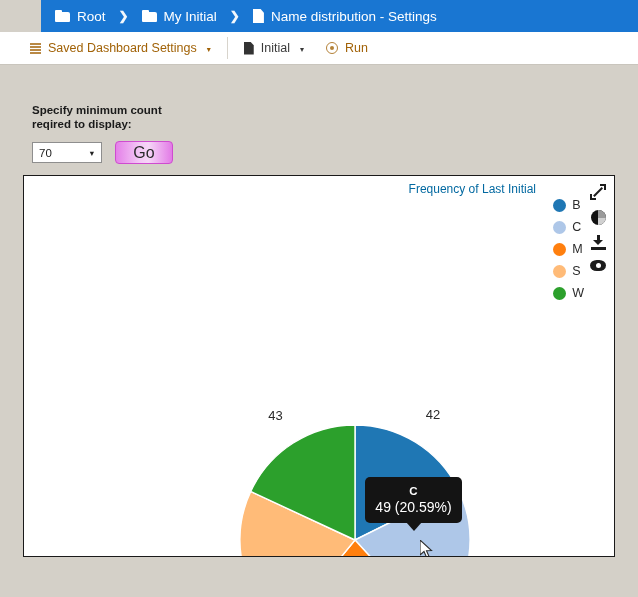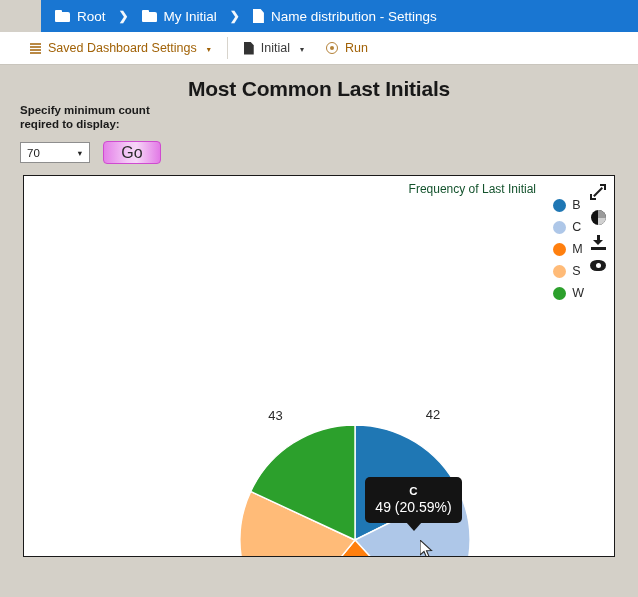--- a/index.html
+++ b/index.html
@@ -88,21 +88,21 @@
   
   .page { position: relative; width: 638px; height: 532px; background: #d4d0c8; }
 
   .page-title {
     position: absolute; top: 12px; left: 0; width: 638px;
     text-align: center;
     font-size: 21px; font-weight: bold; color: #181818;
     letter-spacing: -0.2px;
   }
 
-  .filter-block { position: absolute; left: 20px; top: 38px; width: 180px; }
+  .filter-block { position: absolute; left: 32px; top: 38px; width: 180px; }
   .filter-label {
     font-size: 11.5px; font-weight: bold; color: #1a1a1a;
     line-height: 14px; width: 140px;
   }
   .filter-row { display: flex; align-items: center; gap: 13px; margin-top: 10px; }
 
   .sel-wrap {
     position: relative; width: 70px; height: 21px;
     background: #fff; border: 1px solid #8e8e8e;
     display: flex; align-items: center;
@@ -124,21 +124,21 @@
 
   
   .chart-panel {
     position: absolute; left: 23px; top: 110px;
     width: 592px; height: 382px;
     background: #ffffff; border: 1px solid #1a1a1a;
     overflow: hidden;
   }
   .chart-title {
     position: absolute; right: 78px; top: 6px;
-    font-size: 12px; color: #14532d;
+    font-size: 12px; color: #0369a1;
     white-space: nowrap;
   }
 
   
   .legend {
     position: absolute; right: 30px; top: 22px;
     display: flex; flex-direction: column; gap: 8px;
   }
   .legend-row { display: flex; align-items: center; gap: 6px; }
   .legend-dot { width: 13px; height: 13px; border-radius: 50%; flex: none; }
@@ -261,21 +261,20 @@
   </div>
   <div class="tb-gap"></div>
   <div class="tb-item disabled">
     <span class="ico-run"></span>
     <span>Run</span>
   </div>
 </div>
 
 <div class="page">
 
-  <div class="page-title">Most Common Last Initials</div>
 
   <div class="filter-block">
     <div class="filter-label">Specify minimum count reqired to display:</div>
     <div class="filter-row">
       <div class="sel-wrap">
         <span class="sel-value">70</span>
         <span class="sel-caret">▾</span>
       </div>
       <div class="go-btn">Go</div>
     </div>

